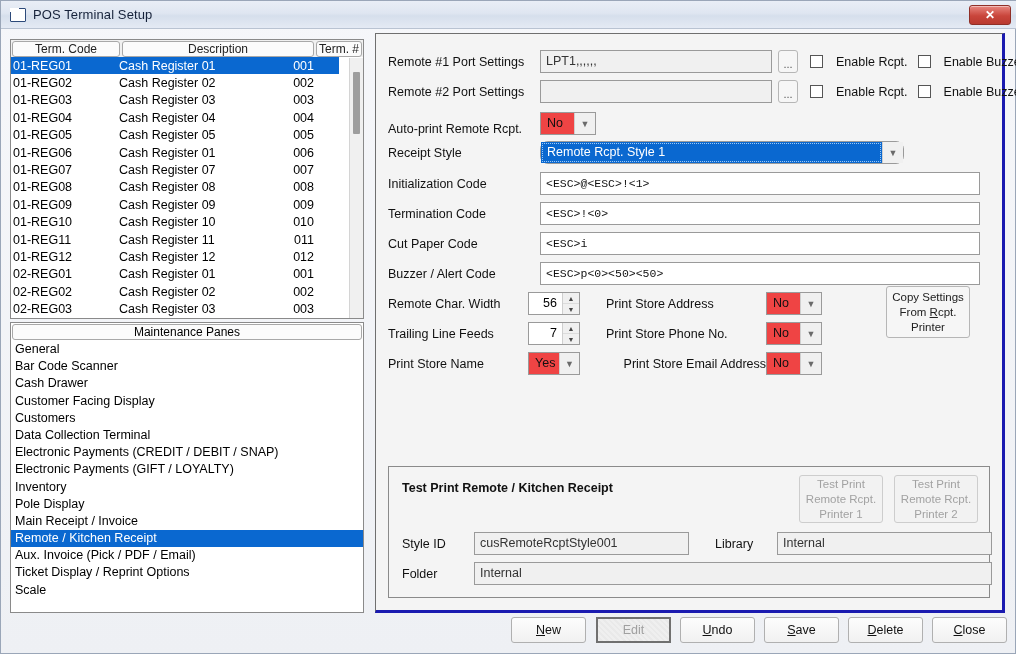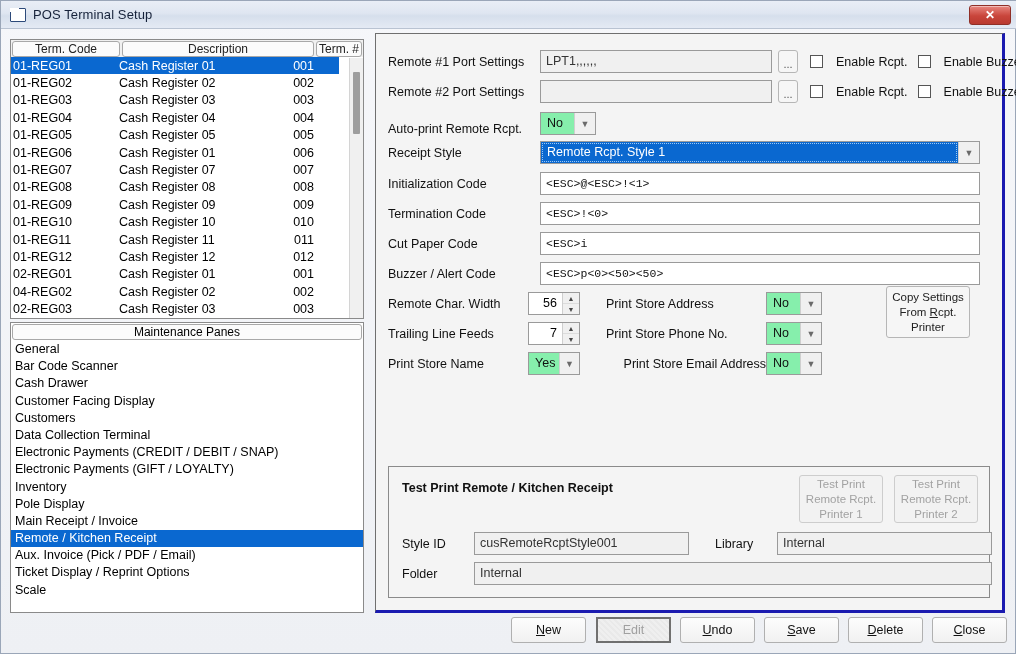--- a/index.html
+++ b/index.html
@@ -132,28 +132,28 @@
     line-height: 12px; padding-bottom: 2px;
   }
   .cb-wrap { display: flex; align-items: center; gap: 13px; }
   .cb { width: 13px; height: 13px; border: 1.6px solid #555; background: #fff; }
   .combo {
     display: flex; align-items: stretch; border: 1px solid #9a9a9a;
     height: 23px; background: #fff;
   }
   .combo .val {
     font-size: 12.5px; padding: 0 6px; line-height: 21px;
-    background: #86efac; color: #111; min-width: 30px;
+    background: #ef4444; color: #111; min-width: 30px;
   }
   .combo .arw {
     width: 21px; background: #f0f0f0; border-left: 1px solid #cfcfcf;
     display: flex; align-items: center; justify-content: center;
     color: #6a6a6a; font-size: 9px;
   }
-  .combo.wide { width: 440px; }
+  .combo.wide { width: 364px; border-radius: 8px; }
   .combo.wide .val {
     flex: 1; background: #0a68d0; color: #fff;
     outline: 1px dotted #9cc8f5; outline-offset: -2px;
   }
   .combo.wide .arw { background: #f0f0f0; }
   .spin {
     display: flex; border: 1px solid #9a9a9a; height: 23px; background: #fff; width: 52px;
   }
   .spin .num {
     flex: 1; text-align: right; padding-right: 5px; line-height: 21px; font-size: 12.5px;
@@ -286,21 +286,21 @@
           <div class="tc-code">01-REG12</div>
           <div class="tc-desc">Cash Register 12</div>
           <div class="tc-num">012</div>
         </div>
         <div class="trow">
           <div class="tc-code">02-REG01</div>
           <div class="tc-desc">Cash Register 01</div>
           <div class="tc-num">001</div>
         </div>
         <div class="trow">
-          <div class="tc-code">04-REG02</div>
+          <div class="tc-code">02-REG02</div>
           <div class="tc-desc">Cash Register 02</div>
           <div class="tc-num">002</div>
         </div>
         <div class="trow">
           <div class="tc-code">02-REG03</div>
           <div class="tc-desc">Cash Register 03</div>
           <div class="tc-num">003</div>
         </div>
       </div>
     <div class="vscroll">

